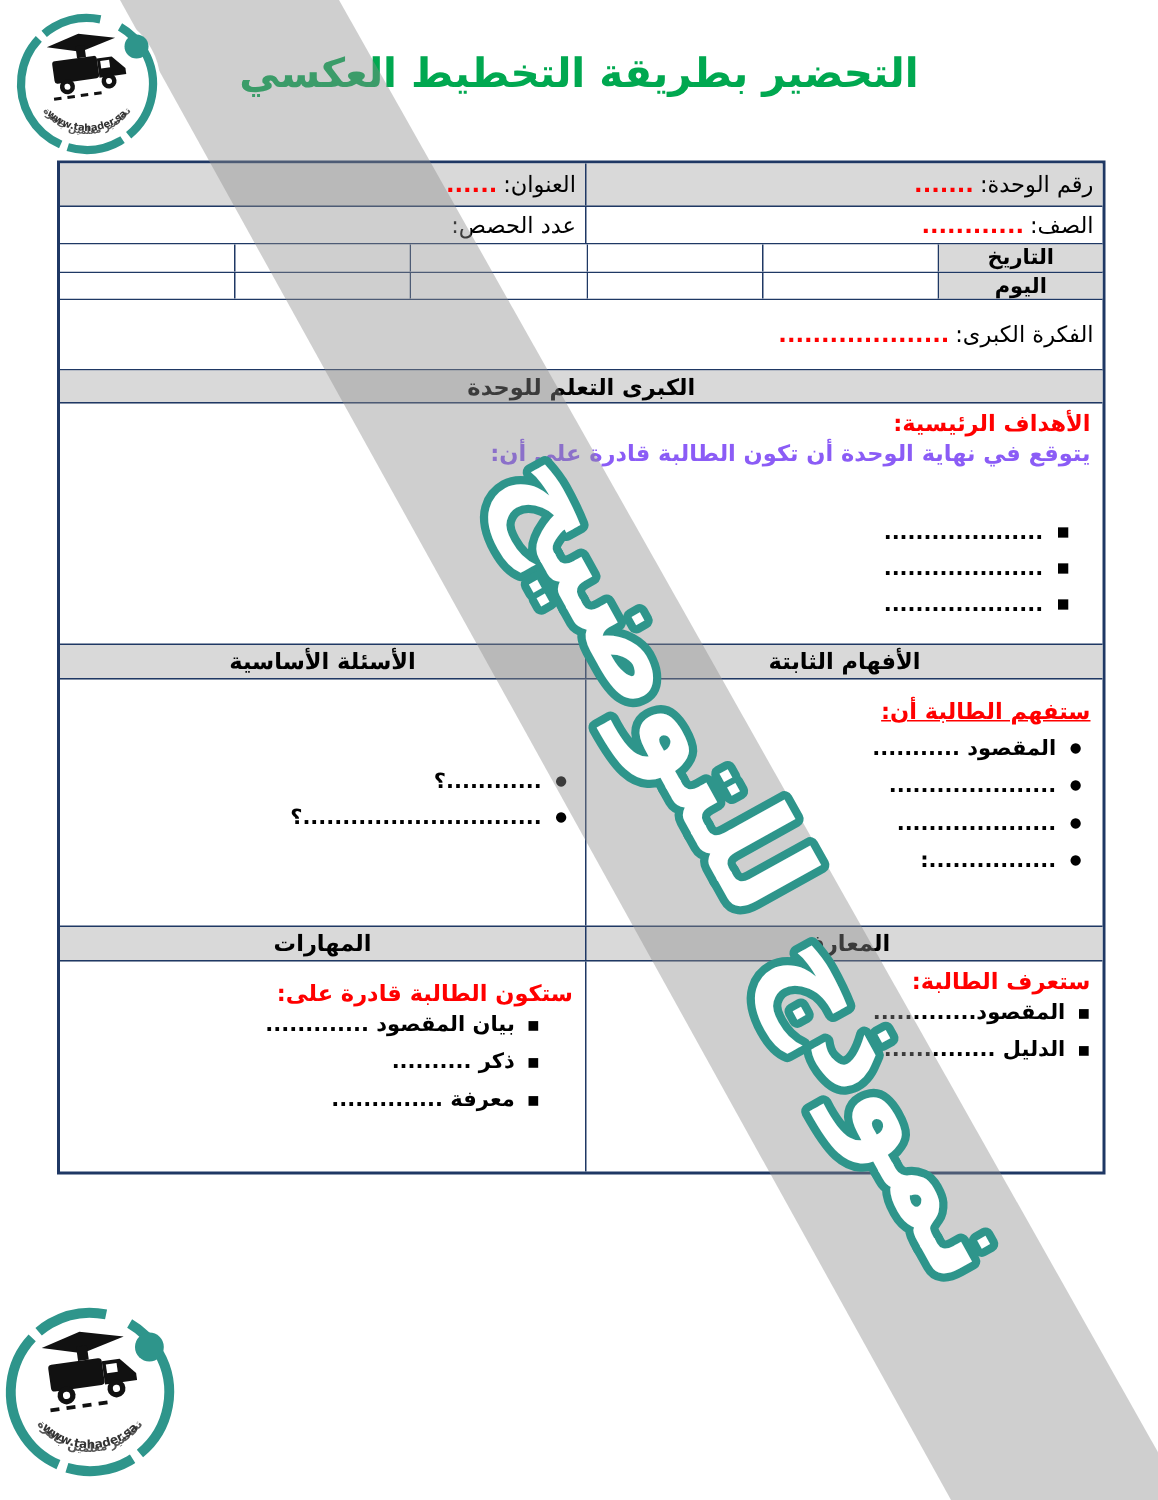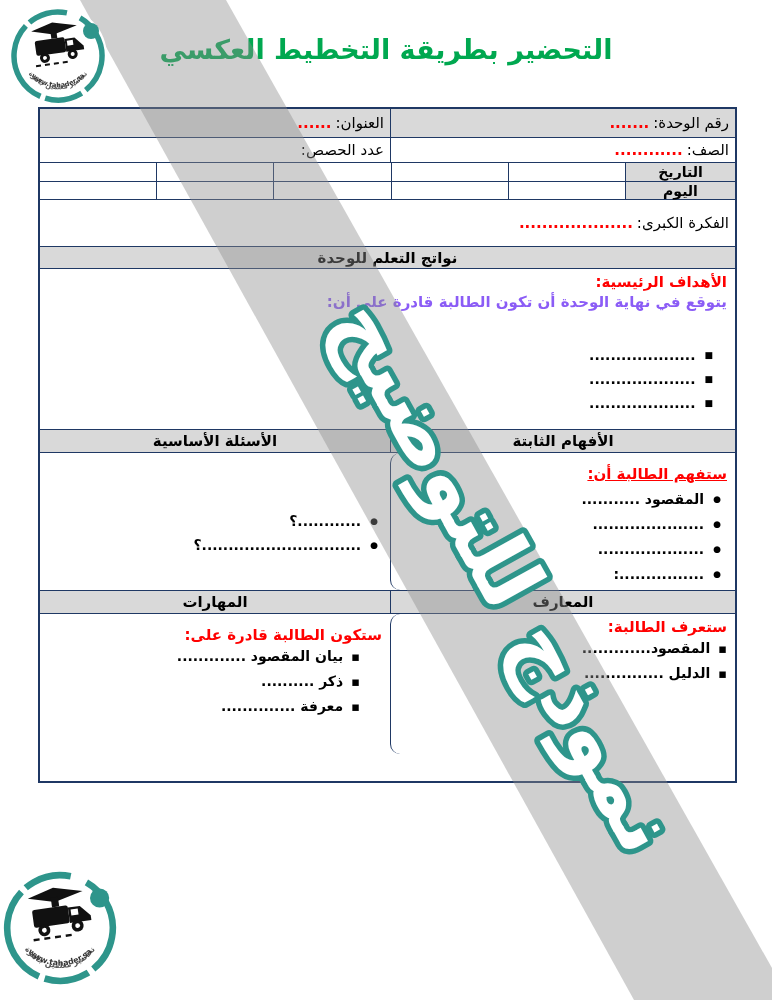--- a/index.html
+++ b/index.html
@@ -20,36 +20,36 @@
     border:2px solid #1f3864; background:#fff;
   }
   .trow { display:flex; border-bottom:1px solid #1f3864; width:100%; }
   .trow:last-child { border-bottom:none; }
   .gray { background:#d9d9d9; }
   .cell { display:flex; align-items:center; padding:0 6px; overflow:hidden; }
   .rcol { width:345px; border-left:1px solid #1f3864; }
   .lcol { flex:1; }
   .h29{height:29px}.h25{height:25px}.h18{height:18px}.h19{height:19px}
   .h47{height:47px}.h22{height:22px}.h161{height:161px}.h23{height:23px}
-  .h165{height:138px}.h140{height:140px}
+  .h165{height:165px}.h140{height:140px}
   .lbl { font-size:15px; font-weight:normal; color:#000; white-space:nowrap; }
   .dots-red { font-size:15px; font-weight:bold; color:#ff0000; margin-right:4px; white-space:nowrap; }
   .daylbl {
     width:110px; background:#d9d9d9; display:flex; align-items:center; justify-content:center;
     font-size:14px; font-weight:bold; border-left:1px solid #1f3864;
   }
   .daycell { flex:1; border-left:1px solid #1f3864; background:#fff; }
   .daycell:last-child { border-left:none; }
   .center-head {
     display:flex; align-items:center; justify-content:center;
     font-size:15px; font-weight:bold; color:#000;
   }
   .colhead { flex-direction:row; }
   .colhead .cell { justify-content:center; font-size:15px; font-weight:bold; }
-  .section { display:block; padding:4px 8px;border-radius:10px; }
+  .section { display:block; padding:4px 8px; }
   .red-head  { font-size:15px; font-weight:bold; color:#ff0000; }
   .red-head.u { text-decoration:underline; }
   .blue-head { font-size:15px; font-weight:bold; color:#8b5cf6; margin-top:2px; }
   ul.blist { list-style:none; }
   ul.blist li {
     font-size:14px; font-weight:bold; color:#000; text-align:right; white-space:nowrap;
   }
   ul.sq li::before   { content:"■"; font-size:9px;  margin-left:9px; vertical-align:2px; }
   ul.sm-sq li::before{ content:"▪"; font-size:13px; margin-left:8px; }
   ul.rnd li::before  { content:"●"; font-size:9px;  margin-left:9px; vertical-align:2px; }
@@ -118,21 +118,21 @@
     <div class="daycell"></div>
   </div>
 
   <div class="trow h47">
     <div class="cell" style="width:100%;">
       <span class="lbl">الفكرة الكبرى:</span>
       <span class="dots-red">....................</span>
     </div>
   </div>
 
-  <div class="trow h22 gray center-head">نواتج التعلم للوحدة</div>
+  <div class="trow h22 gray center-head">الكبرى التعلم للوحدة</div>
 
   <div class="trow h161">
     <div class="section" style="width:100%;">
       <div class="red-head">الأهداف الرئيسية:</div>
       <div class="blue-head">يتوقع في نهاية الوحدة أن تكون الطالبة قادرة على أن:</div>
       <ul class="blist sq goals-list">
         <li>....................</li>
         <li>....................</li>
         <li>....................</li>
       </ul>

